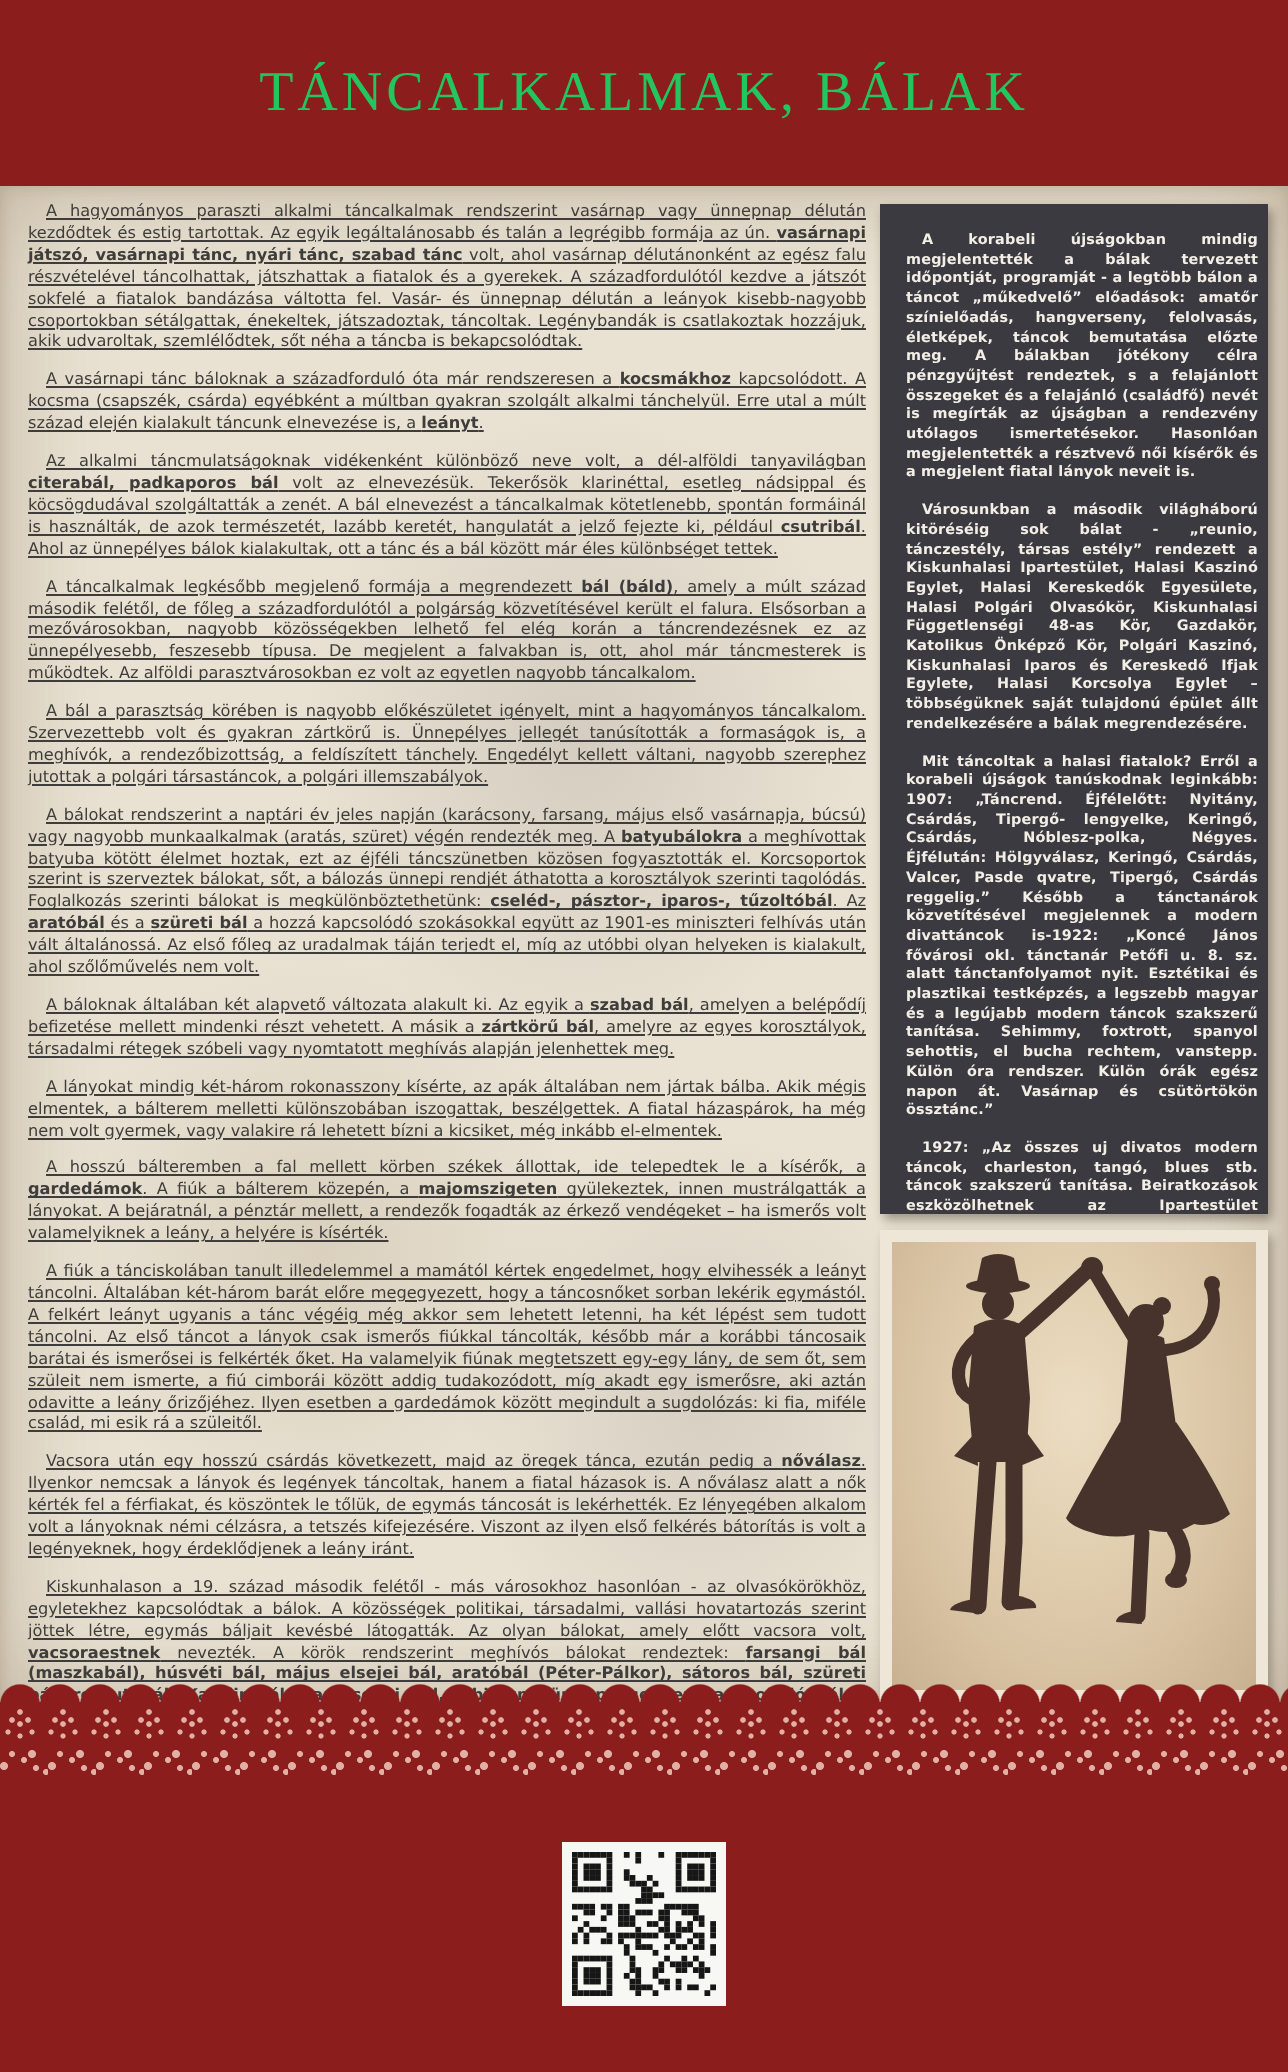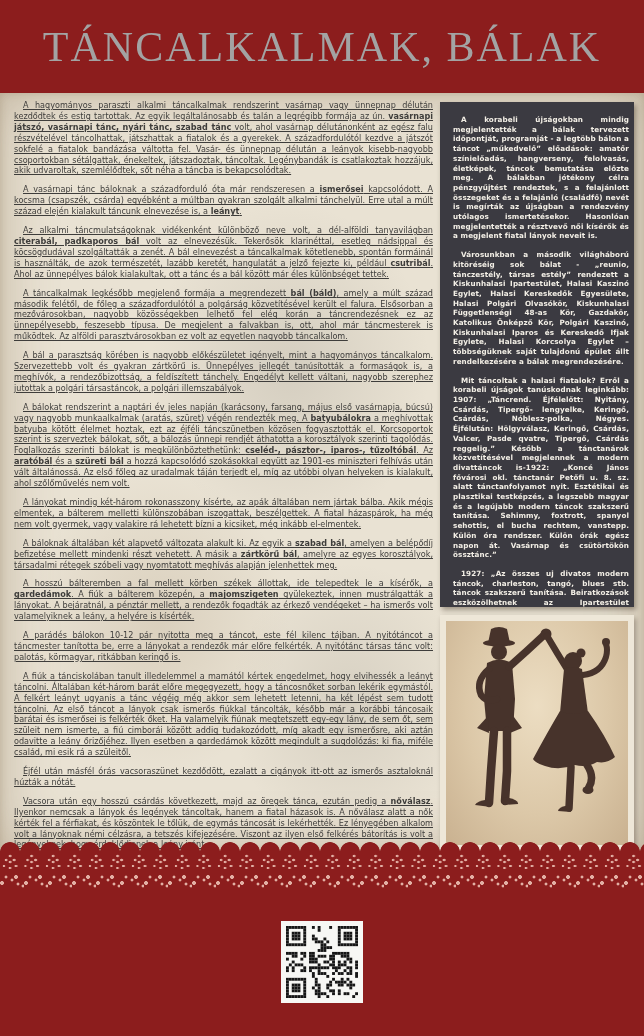--- a/index.html
+++ b/index.html
@@ -12,21 +12,21 @@
   }
   html,body{margin:0;padding:0;background:#555;}
   .page{position:relative;width:644px;height:1036px;overflow:hidden;
         background:var(--parch);font-family:"DejaVu Sans",sans-serif;}
 
   
   .header{position:absolute;top:0;left:0;width:644px;height:93px;background:var(--red);
           display:flex;align-items:center;justify-content:center;
           box-shadow:0 3px 6px rgba(60,40,20,.45);}
   .header h1{margin:16px;font-family:"Liberation Serif",serif;font-weight:normal;
-             font-size:42px;letter-spacing:2px;color:#a3a3a3;white-space:nowrap;}
+             font-size:28px;letter-spacing:2px;color:#22c55e;white-space:nowrap;}
 
   
   .bodyarea{position:absolute;top:93px;left:0;width:644px;height:759px;background:var(--parch);
             box-shadow:inset 0 0 55px rgba(125,103,70,.38), inset 0 0 8px rgba(125,103,70,.28);}
   .blob{position:absolute;border-radius:50%;pointer-events:none;}
   .blob.b1{left:150px;top:110px;width:280px;height:330px;background:radial-gradient(closest-side,rgba(105,100,92,.16),rgba(105,100,92,0));}
   .blob.b2{left:30px;top:380px;width:260px;height:300px;background:radial-gradient(closest-side,rgba(150,125,90,.18),rgba(150,125,90,0));}
   .blob.b3{left:230px;top:470px;width:240px;height:280px;background:radial-gradient(closest-side,rgba(105,100,92,.14),rgba(105,100,92,0));}
 
   
@@ -90,31 +90,29 @@
   </div>
 
   <div class="bodyarea">
     <div class="blob b1"></div>
     <div class="blob b2"></div>
     <div class="blob b3"></div>
   </div>
 
   <div class="maincol">
       <p><span>A hagyományos paraszti alkalmi táncalkalmak rendszerint vasárnap vagy ünnepnap délután kezdődtek és estig tartottak. Az egyik legáltalánosabb és talán a legrégibb formája az ún. </span><span class="b">vasárnapi játszó, vasárnapi tánc, nyári tánc, szabad tánc</span><span> volt, ahol vasárnap délutánonként az egész falu részvételével táncolhattak, játszhattak a fiatalok és a gyerekek. A századfordulótól kezdve a játszót sokfelé a fiatalok bandázása váltotta fel. Vasár- és ünnepnap délután a leányok kisebb-nagyobb csoportokban sétálgattak, énekeltek, játszadoztak, táncoltak. Legénybandák is csatlakoztak hozzájuk, akik udvaroltak, szemlélődtek, sőt néha a táncba is bekapcsolódtak.</span></p>
-      <p><span>A vasárnapi tánc báloknak a századforduló óta már rendszeresen a </span><span class="b">ismerősei</span><span> kapcsolódott. A kocsma (csapszék, csárda) egyébként a múltban gyakran szolgált alkalmi tánchelyül. Erre utal a múlt század elején kialakult táncunk elnevezése is, a </span><span class="b">leányt</span><span>.</span></p>
+      <p><span>A vasárnapi tánc báloknak a századforduló óta már rendszeresen a </span><span class="b">kocsmákhoz</span><span> kapcsolódott. A kocsma (csapszék, csárda) egyébként a múltban gyakran szolgált alkalmi tánchelyül. Erre utal a múlt század elején kialakult táncunk elnevezése is, a </span><span class="b">leányt</span><span>.</span></p>
       <p><span>Az alkalmi táncmulatságoknak vidékenként különböző neve volt, a dél-alföldi tanyavilágban </span><span class="b">citerabál, padkaporos bál</span><span> volt az elnevezésük. Tekerősök klarinéttal, esetleg nádsippal és köcsögdudával szolgáltatták a zenét. A bál elnevezést a táncalkalmak kötetlenebb, spontán formáinál is használták, de azok természetét, lazább keretét, hangulatát a jelző fejezte ki, például </span><span class="b">csutribál</span><span>. Ahol az ünnepélyes bálok kialakultak, ott a tánc és a bál között már éles különbséget tettek.</span></p>
       <p><span>A táncalkalmak legkésőbb megjelenő formája a megrendezett </span><span class="b">bál (báld)</span><span>, amely a múlt század második felétől, de főleg a századfordulótól a polgárság közvetítésével került el falura. Elsősorban a mezővárosokban, nagyobb közösségekben lelhető fel elég korán a táncrendezésnek ez az ünnepélyesebb, feszesebb típusa. De megjelent a falvakban is, ott, ahol már táncmesterek is működtek. Az alföldi parasztvárosokban ez volt az egyetlen nagyobb táncalkalom.</span></p>
       <p><span>A bál a parasztság körében is nagyobb előkészületet igényelt, mint a hagyományos táncalkalom. Szervezettebb volt és gyakran zártkörű is. Ünnepélyes jellegét tanúsították a formaságok is, a meghívók, a rendezőbizottság, a feldíszített tánchely. Engedélyt kellett váltani, nagyobb szerephez jutottak a polgári társastáncok, a polgári illemszabályok.</span></p>
       <p><span>A bálokat rendszerint a naptári év jeles napján (karácsony, farsang, május első vasárnapja, búcsú) vagy nagyobb munkaalkalmak (aratás, szüret) végén rendezték meg. A </span><span class="b">batyubálokra</span><span> a meghívottak batyuba kötött élelmet hoztak, ezt az éjféli táncszünetben közösen fogyasztották el. Korcsoportok szerint is szerveztek bálokat, sőt, a bálozás ünnepi rendjét áthatotta a korosztályok szerinti tagolódás. Foglalkozás szerinti bálokat is megkülönböztethetünk: </span><span class="b">cseléd-, pásztor-, iparos-, tűzoltóbál</span><span>. Az </span><span class="b">aratóbál</span><span> és a </span><span class="b">szüreti bál</span><span> a hozzá kapcsolódó szokásokkal együtt az 1901-es miniszteri felhívás után vált általánossá. Az első főleg az uradalmak táján terjedt el, míg az utóbbi olyan helyeken is kialakult, ahol szőlőművelés nem volt.</span></p>
+      <p><span>A báloknak általában két alapvető változata alakult ki. Az egyik a </span><span class="b">szabad bál</span><span>, amelyen a belépődíj befizetése mellett mindenki részt vehetett. A másik a </span><span class="b">zártkörű bál</span><span>, amelyre az egyes korosztályok, társadalmi rétegek szóbeli vagy nyomtatott meghívás alapján jelenhettek meg.</span></p>
       <p><span>A lányokat mindig két-három rokonasszony kísérte, az apák általában nem jártak bálba. Akik mégis elmentek, a bálterem melletti különszobában iszogattak, beszélgettek. A fiatal házaspárok, ha még nem volt gyermek, vagy valakire rá lehetett bízni a kicsiket, még inkább el-elmentek.</span></p>
-      <p><span>A báloknak általában két alapvető változata alakult ki. Az egyik a </span><span class="b">szabad bál</span><span>, amelyen a belépődíj befizetése mellett mindenki részt vehetett. A másik a </span><span class="b">zártkörű bál</span><span>, amelyre az egyes korosztályok, társadalmi rétegek szóbeli vagy nyomtatott meghívás alapján jelenhettek meg.</span></p>
       <p><span>A hosszú bálteremben a fal mellett körben székek állottak, ide telepedtek le a kísérők, a </span><span class="b">gardedámok</span><span>. A fiúk a bálterem közepén, a </span><span class="b">majomszigeten</span><span> gyülekeztek, innen mustrálgatták a lányokat. A bejáratnál, a pénztár mellett, a rendezők fogadták az érkező vendégeket – ha ismerős volt valamelyiknek a leány, a helyére is kísérték.</span></p>
-      <p><span>A parádés bálokon 10-12 pár nyitotta meg a táncot, este fél kilenc tájban. A nyitótáncot a táncmester tanította be, erre a lányokat a rendezők már előre felkérték. A nyitótánc társas tánc volt: palotás, körmagyar, ritkábban keringő is.</span></p>
       <p><span>A fiúk a tánciskolában tanult illedelemmel a mamától kértek engedelmet, hogy elvihessék a leányt táncolni. Általában két-három barát előre megegyezett, hogy a táncosnőket sorban lekérik egymástól. A felkért leányt ugyanis a tánc végéig még akkor sem lehetett letenni, ha két lépést sem tudott táncolni. Az első táncot a lányok csak ismerős fiúkkal táncolták, később már a korábbi táncosaik barátai és ismerősei is felkérték őket. Ha valamelyik fiúnak megtetszett egy-egy lány, de sem őt, sem szüleit nem ismerte, a fiú cimborái között addig tudakozódott, míg akadt egy ismerősre, aki aztán odavitte a leány őrizőjéhez. Ilyen esetben a gardedámok között megindult a sugdolózás: ki fia, miféle család, mi esik rá a szüleitől.</span></p>
-      <p><span>Éjfél után másfél órás vacsoraszünet kezdődött, ezalatt a cigányok itt-ott az ismerős asztaloknál húzták a nótát.</span></p>
       <p><span>Vacsora után egy hosszú csárdás következett, majd az öregek tánca, ezután pedig a </span><span class="b">nőválasz</span><span>. Ilyenkor nemcsak a lányok és legények táncoltak, hanem a fiatal házasok is. A nőválasz alatt a nők kérték fel a férfiakat, és köszöntek le tőlük, de egymás táncosát is lekérhették. Ez lényegében alkalom volt a lányoknak némi célzásra, a tetszés kifejezésére. Viszont az ilyen első felkérés bátorítás is volt a legényeknek, hogy érdeklődjenek a leány iránt.</span></p>
       <p><span>Kiskunhalason a 19. század második felétől - más városokhoz hasonlóan - az olvasókörökhöz, egyletekhez kapcsolódtak a bálok. A közösségek politikai, társadalmi, vallási hovatartozás szerint jöttek létre, egymás báljait kevésbé látogatták. Az olyan bálokat, amely előtt vacsora volt, </span><span class="b">vacsoraestnek</span><span> nevezték. A körök rendszerint meghívós bálokat rendeztek: </span><span class="b">farsangi bál (maszkabál), húsvéti bál, május elsejei bál, aratóbál (Péter-Pálkor), sátoros bál, szüreti bál, regrutabál, Katalin-bál, karácsonyi bál, jubileumi ünnepségekhez kapcsolódó bálok</span><span> (március 15.) stb.</span></p>
     </div>
 
   <div class="sidebox">
     <div class="txt">
         <p><span>A korabeli újságokban mindig megjelentették a bálak tervezett időpontját, programját - a legtöbb bálon a táncot „műkedvelő” előadások: amatőr színielőadás, hangverseny, felolvasás, életképek, táncok bemutatása előzte meg. A bálakban jótékony célra pénzgyűjtést rendeztek, s a felajánlott összegeket és a felajánló (családfő) nevét is megírták az újságban a rendezvény utólagos ismertetésekor. Hasonlóan megjelentették a résztvevő női kísérők és a megjelent fiatal lányok neveit is.</span></p>
         <p><span>Városunkban a második világháború kitöréséig sok bálat - „reunio, tánczestély, társas estély” rendezett a Kiskunhalasi Ipartestület, Halasi Kaszinó Egylet, Halasi Kereskedők Egyesülete, Halasi Polgári Olvasókör, Kiskunhalasi Függetlenségi 48-as Kör, Gazdakör, Katolikus Önképző Kör, Polgári Kaszinó, Kiskunhalasi Iparos és Kereskedő Ifjak Egylete, Halasi Korcsolya Egylet – többségüknek saját tulajdonú épület állt rendelkezésére a bálak megrendezésére.</span></p>
         <p><span>Mit táncoltak a halasi fiatalok? Erről a korabeli újságok tanúskodnak leginkább: 1907: „Táncrend. Éjfélelőtt: Nyitány, Csárdás, Tipergő- lengyelke, Keringő, Csárdás, Nóblesz-polka, Négyes. Éjfélután: Hölgyválasz, Keringő, Csárdás, Valcer, Pasde qvatre, Tipergő, Csárdás reggelig.” Később a tánctanárok közvetítésével megjelennek a modern divattáncok is-1922: „Koncé János fővárosi okl. tánctanár Petőfi u. 8. sz. alatt tánctanfolyamot nyit. Esztétikai és plasztikai testképzés, a legszebb magyar és a legújabb modern táncok szakszerű tanítása. Sehimmy, foxtrott, spanyol sehottis, el bucha rechtem, vanstepp. Külön óra rendszer. Külön órák egész napon át. Vasárnap és csütörtökön össztánc.”</span></p>
         <p><span>1927: „Az összes uj divatos modern táncok, charleston, tangó, blues stb. táncok szakszerű tanítása. Beiratkozások eszközölhetnek az Ipartestület nagytermében.”</span></p>

